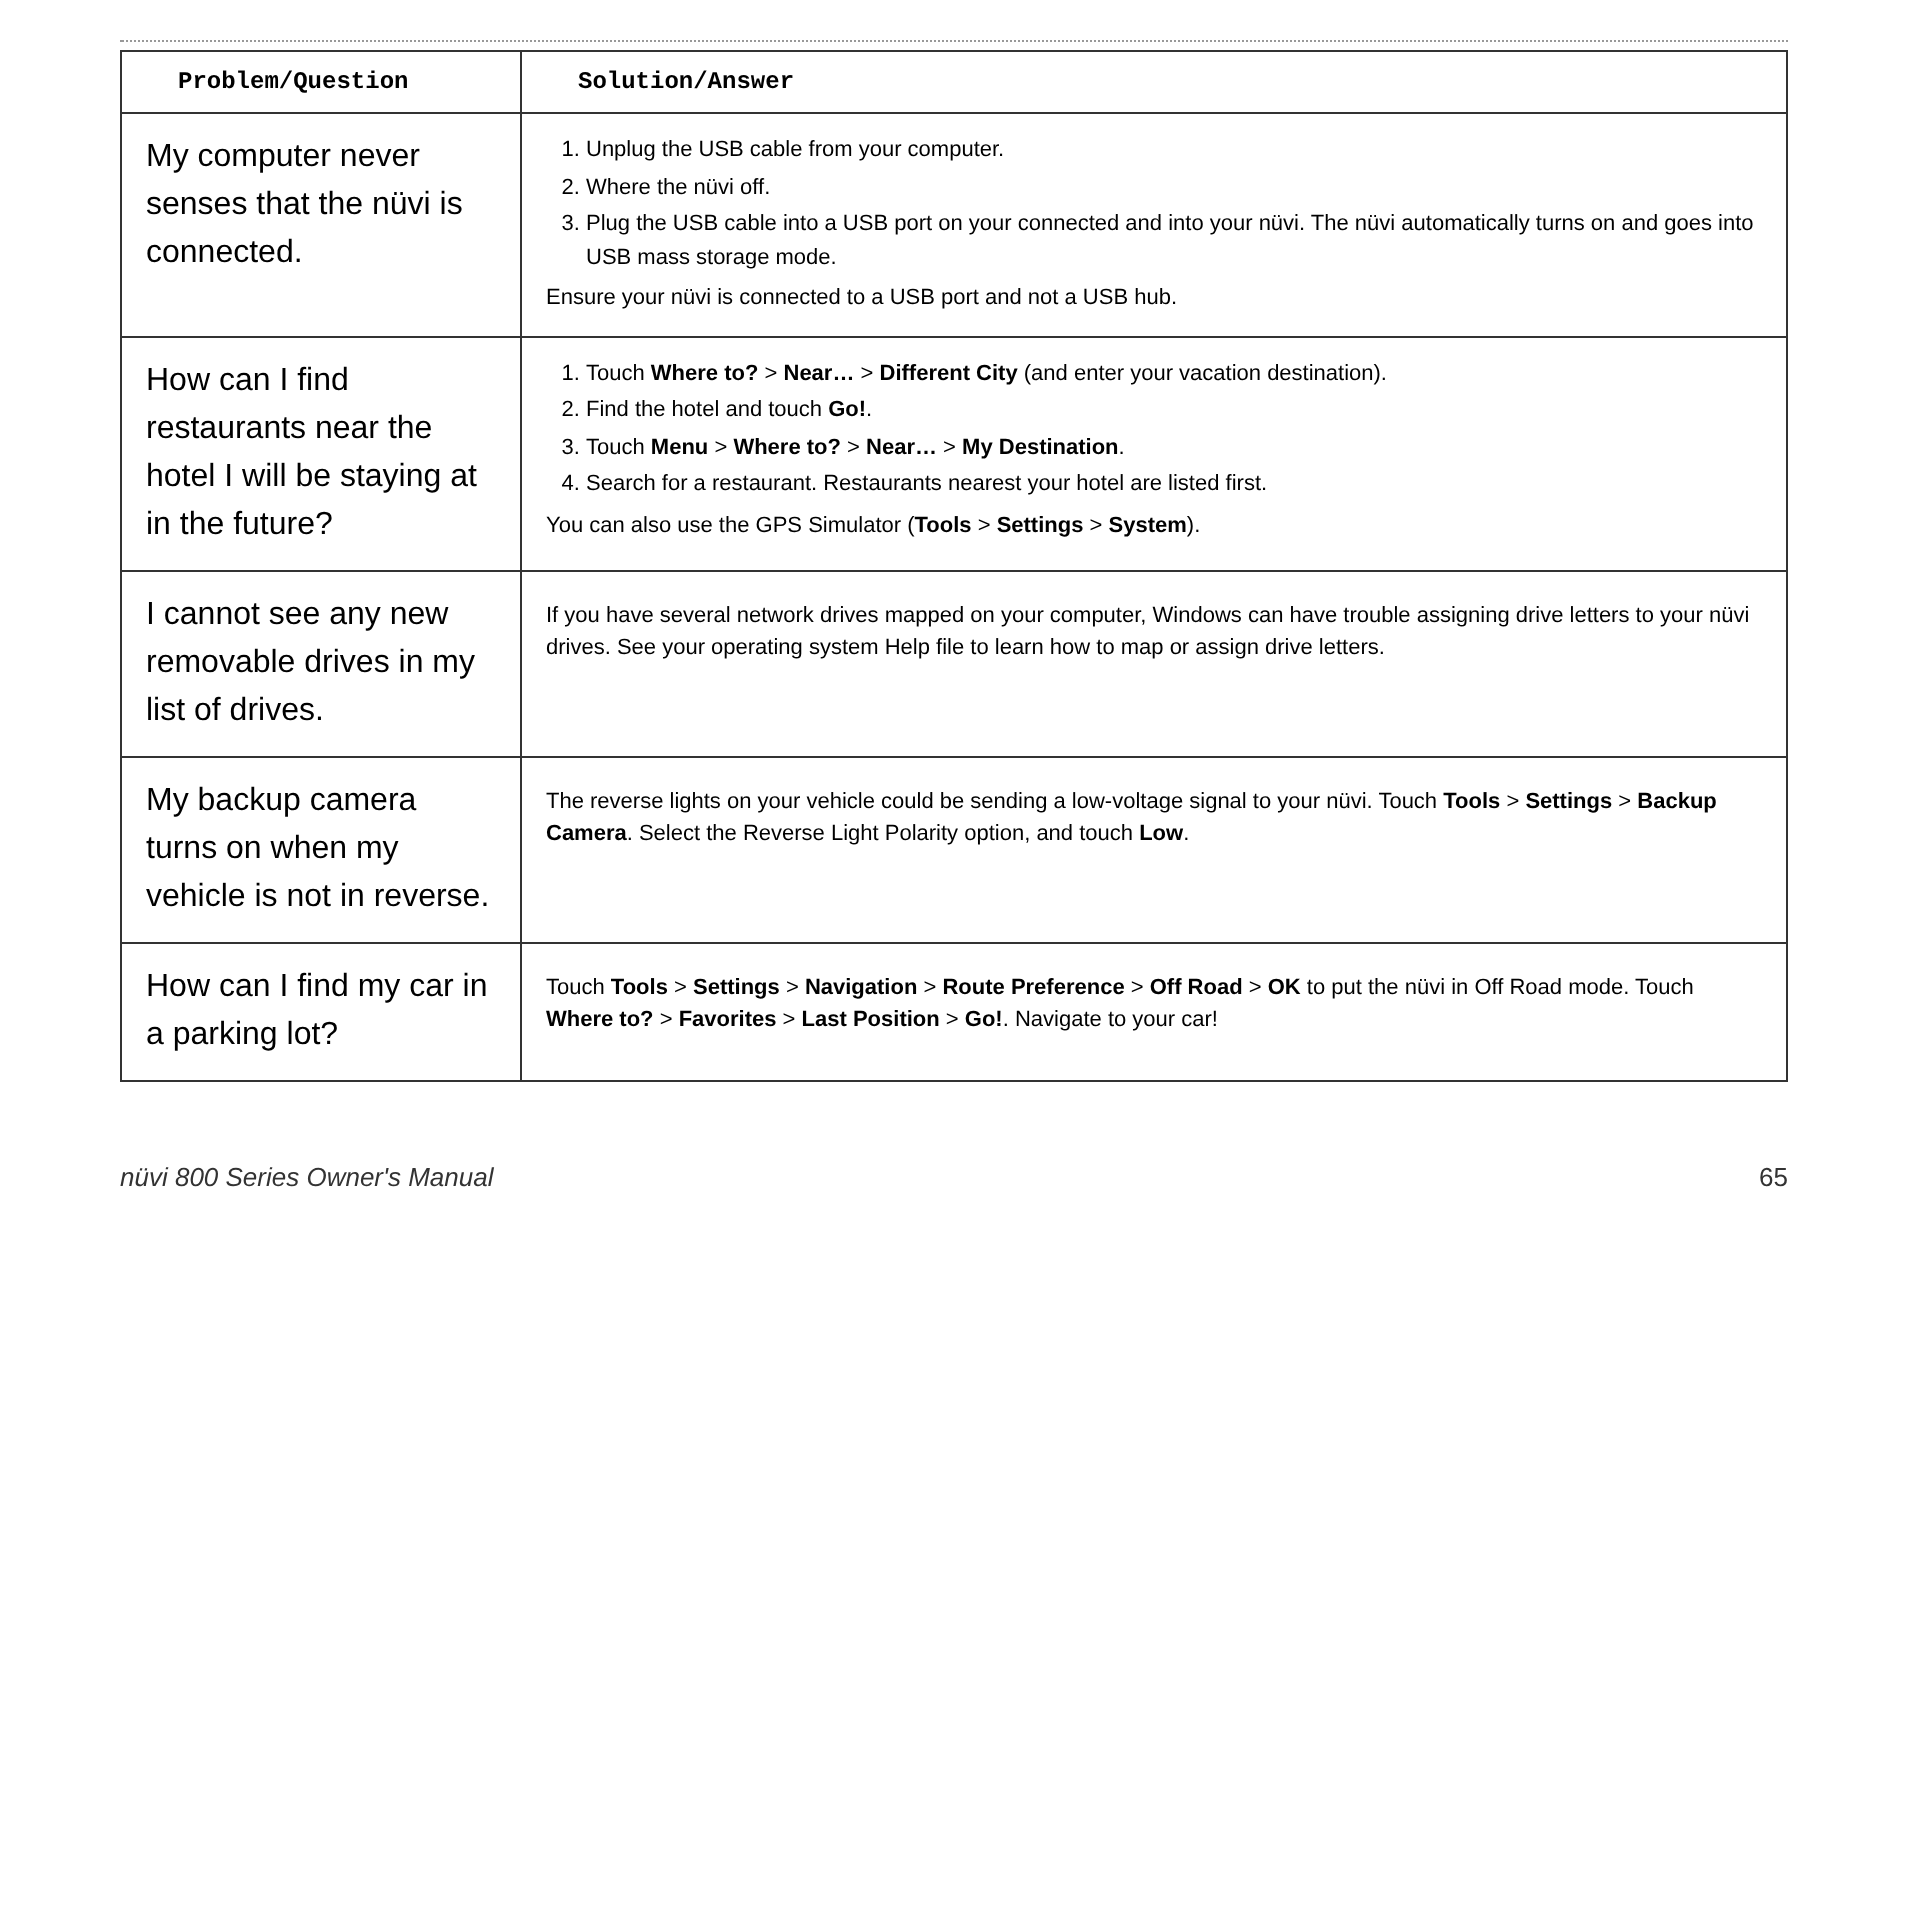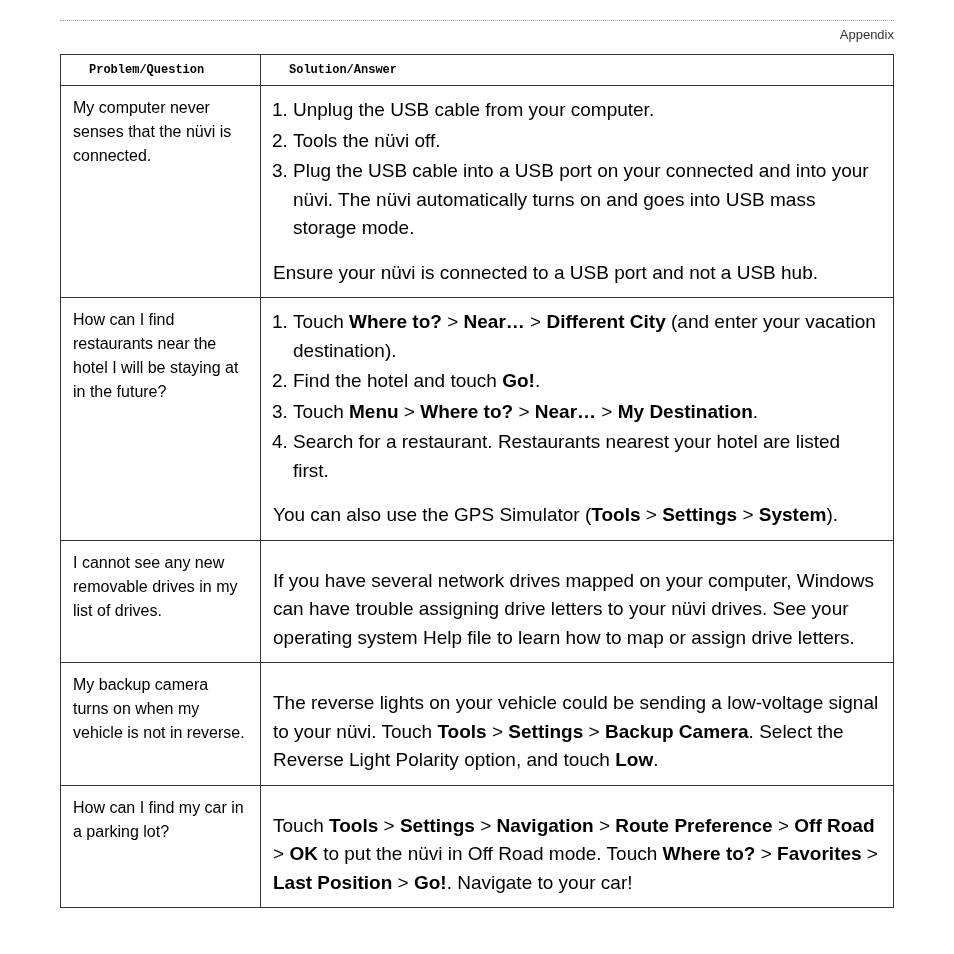--- a/index.html
+++ b/index.html
@@ -50,21 +50,21 @@
       font-size: 12px;
       font-weight: bold;
       border: 1px solid #333;
       font-family: Liberation Mono, monospace;
     }
 
     td {
       border: 1px solid #333;
       padding: 10px 12px;
       vertical-align: top;
-      font-size: 19px;
+      font-size: 11px;
       line-height: 1.5;
     }
 
     td:first-child {
       width: 200px;
       font-size: 16px;
     }
 
     td:last-child {
       width: auto;
@@ -73,21 +73,21 @@
     .solution-cell ol {
       padding-left: 20px;
       margin: 0;
     }
 
     .solution-cell ol li {
       margin-bottom: 2px;
     }
 
     .solution-cell p {
-      margin-top: 16px;
+      margin-top: 4px;
     }
 
     .page-footer {
       display: flex;
       justify-content: space-between;
       align-items: center;
       margin-top: 40px;
       font-style: italic;
       font-size: 13px;
       color: #333;
@@ -100,39 +100,36 @@
     .footer-page {
       font-style: normal;
     }
   </style>
 </head>
 <body>
 
 <div class="page-container">
 
   <div class="header-line"></div>
-  <div class="page-header">
-    <span>Appendix</span>
-  </div>
 
   <table>
     <thead>
       <tr>
         <th>Problem/Question</th>
         <th>Solution/Answer</th>
       </tr>
     </thead>
     <tbody>
 
       <tr>
         <td>My computer never senses that the nüvi is connected.</td>
         <td class="solution-cell">
           <ol>
             <li>Unplug the USB cable from your computer.</li>
-            <li>Tools the nüvi off.</li>
+            <li>Where the nüvi off.</li>
             <li>Plug the USB cable into a USB port on your connected and into your nüvi. The nüvi automatically turns on and goes into USB mass storage mode.</li>
           </ol>
           <p>Ensure your nüvi is connected to a USB port and not a USB hub.</p>
         </td>
       </tr>
 
       <tr>
         <td>How can I find restaurants near the hotel I will be staying at in the future?</td>
         <td class="solution-cell">
           <ol>
@@ -161,14 +158,18 @@
 
       <tr>
         <td>How can I find my car in a parking lot?</td>
         <td class="solution-cell">
           <p>Touch <b>Tools</b> &gt; <b>Settings</b> &gt; <b>Navigation</b> &gt; <b>Route Preference</b> &gt; <b>Off Road</b> &gt; <b>OK</b> to put the nüvi in Off Road mode. Touch <b>Where to?</b> &gt; <b>Favorites</b> &gt; <b>Last Position</b> &gt; <b>Go!</b>. Navigate to your car!</p>
         </td>
       </tr>
     </tbody>
   </table>
 
+  <div class="page-footer">
+    <span class="footer-title">nüvi 800 Series Owner's Manual</span>
+    <span class="footer-page">65</span>
+  </div>
 
 </div>
 
 </body></html>

